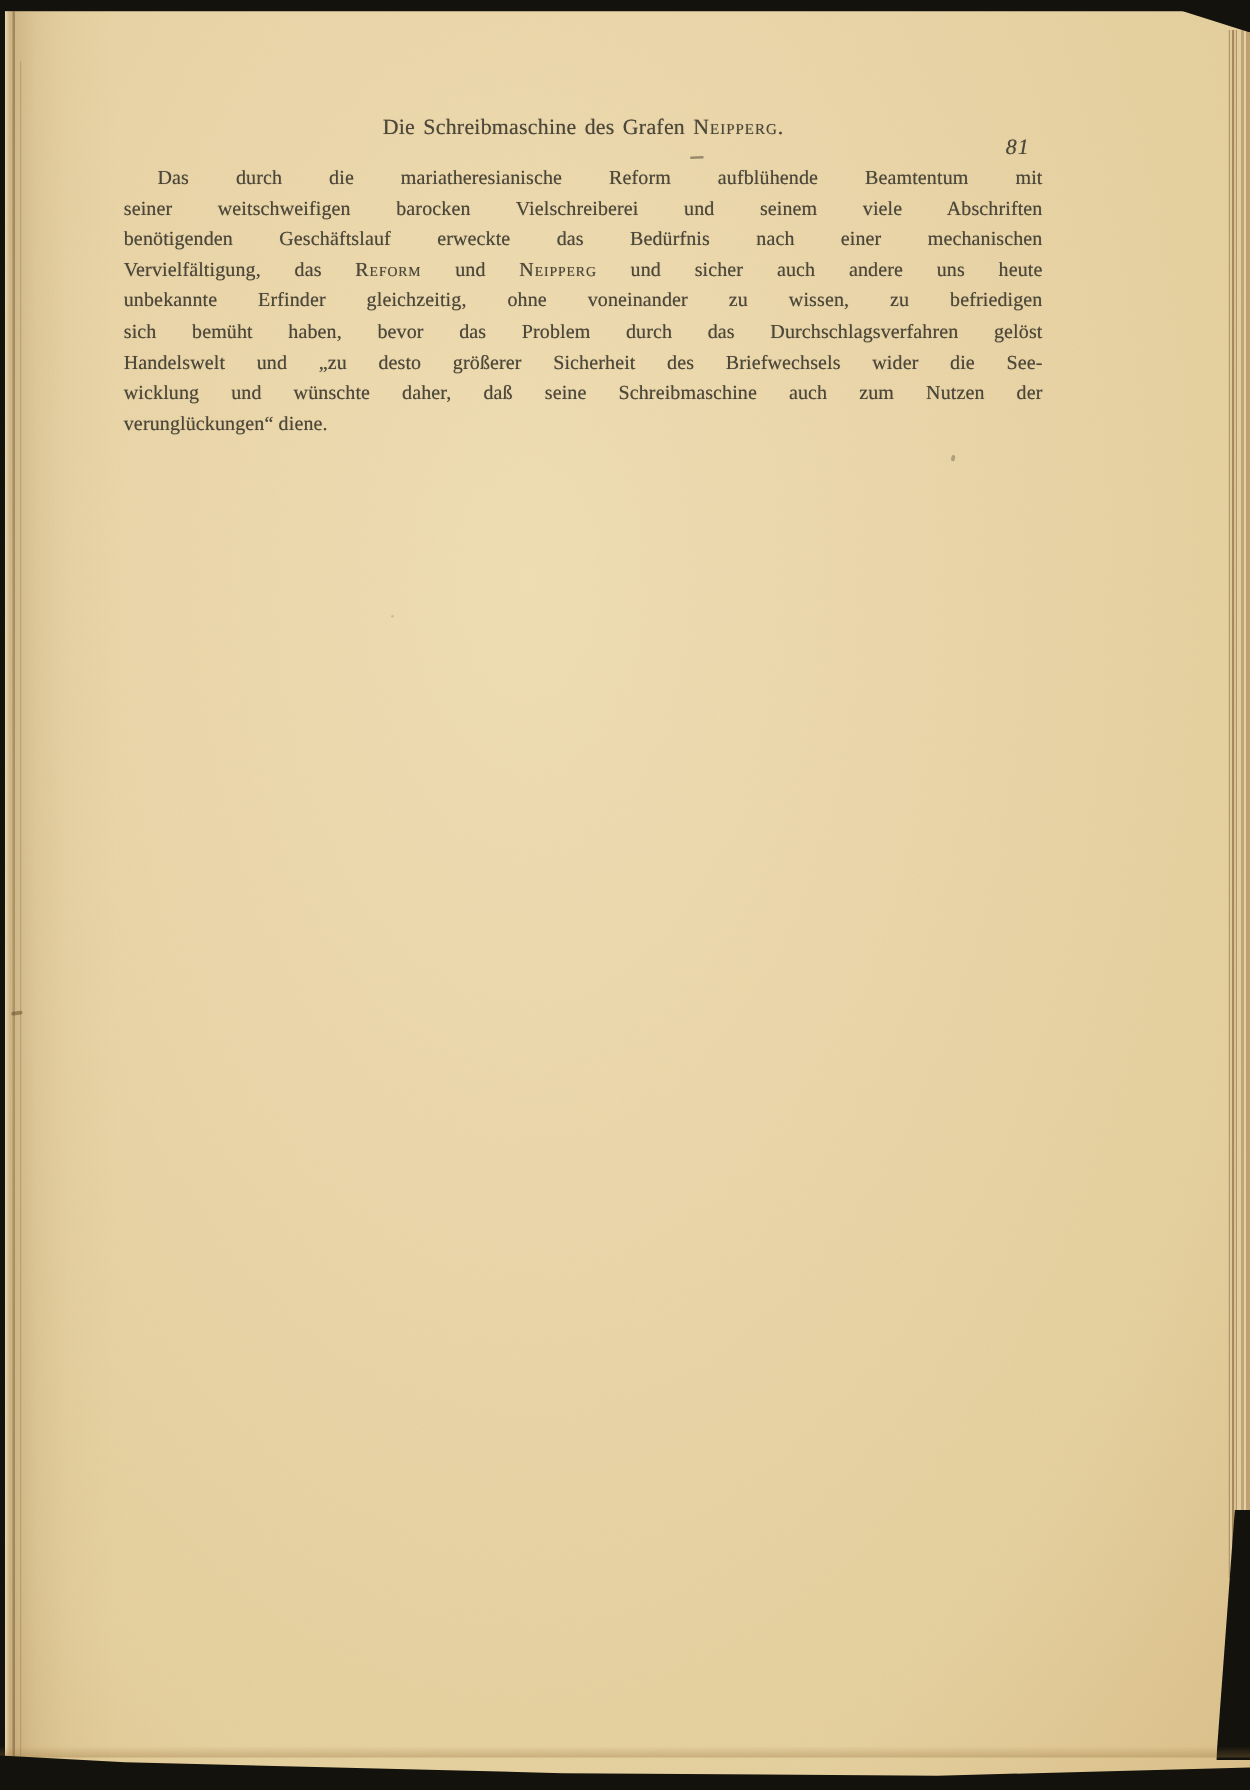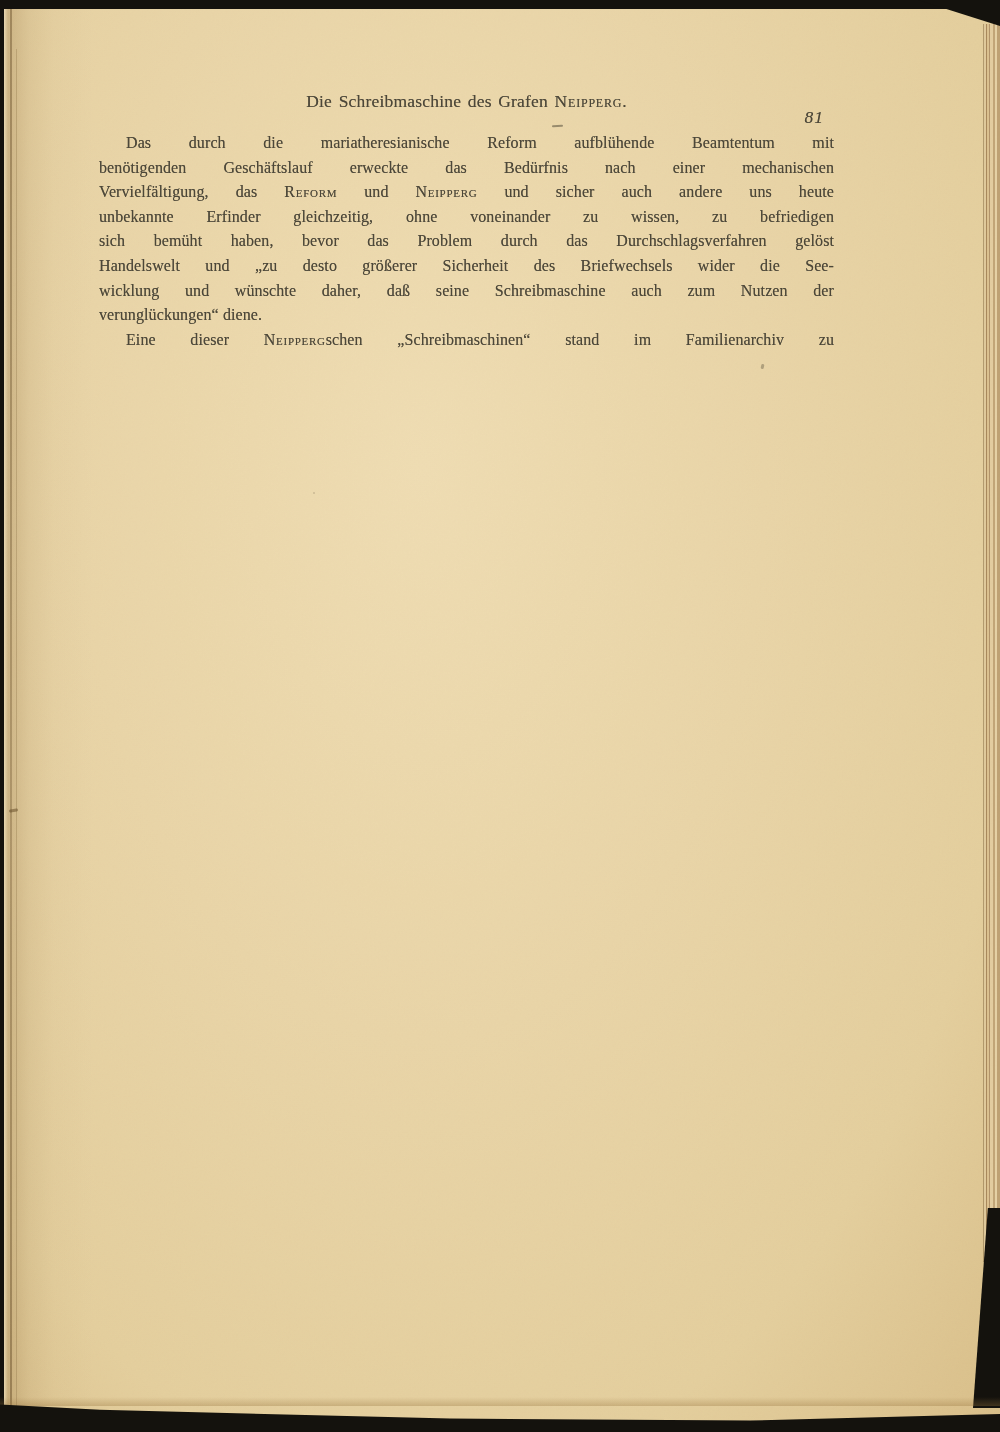--- a/index.html
+++ b/index.html
@@ -82,28 +82,28 @@
 
   <div class="fore-edge" style="background:linear-gradient(90deg, rgba(138,112,72,.55) 0 1px, #e0ca9c 1px 3px, #a8895c 3px 4px, #dcc291 4px 6px, #b2946a 6px 7px, #e3cda0 7px 10px, #c2a678 10px 12px, #e6d2a6 12px 14px, #bfa274 14px 17px);"></div>
 
   <div class="header">
     <div class="header-title soft"><span>Die Schreibmaschine des Grafen </span><span class="sc">Neipperg</span><span>.</span></div>
     <div class="page-number soft">81</div>
   </div>
 
   <div class="text-block soft">
     <div class="line indent"><span>Das durch die mariatheresianische Reform aufblühende Beamtentum mit</span></div>
+    <div class="line"><span>seiner weitschweifigen barocken Vielschreiberei und seinem viele Abschriften</span></div>
     <div class="line"><span>benötigenden Geschäftslauf erweckte das Bedürfnis nach einer mechanischen</span></div>
     <div class="line"><span>Vervielfältigung, das </span><span class="sc">Reform</span><span> und </span><span class="sc">Neipperg</span><span> und sicher auch andere uns heute</span></div>
     <div class="line"><span>unbekannte Erfinder gleichzeitig, ohne voneinander zu wissen, zu befriedigen</span></div>
     <div class="line"><span>sich bemüht haben, bevor das Problem durch das Durchschlagsverfahren gelöst</span></div>
     <div class="line"><span>Handelswelt und „zu desto größerer Sicherheit des Briefwechsels wider die See-</span></div>
     <div class="line"><span>wicklung und wünschte daher, daß seine Schreibmaschine auch zum Nutzen der</span></div>
     <div class="line last"><span>verunglückungen“ diene.</span></div>
-    <div class="line indent"><span>Eine dieser </span><span class="sc">Neipperg</span><span>schen „Schreibmaschinen“ stand im Familienarchiv zu</span></div>
   </div>
 
   <div class="speck speck-dash"></div>
   <div class="speck speck-dot"></div>
   <div class="speck speck-faint"></div>
 
   <svg class="grain" width="1000" height="1432">
     <filter id="grainf">
       <feTurbulence type="fractalNoise" baseFrequency="0.55" numOctaves="2" stitchTiles="stitch"></feTurbulence>
       <feColorMatrix type="matrix" values="0 0 0 0 0.72  0 0 0 0 0.63  0 0 0 0 0.45  0 0 0 0.10 0"></feColorMatrix>

